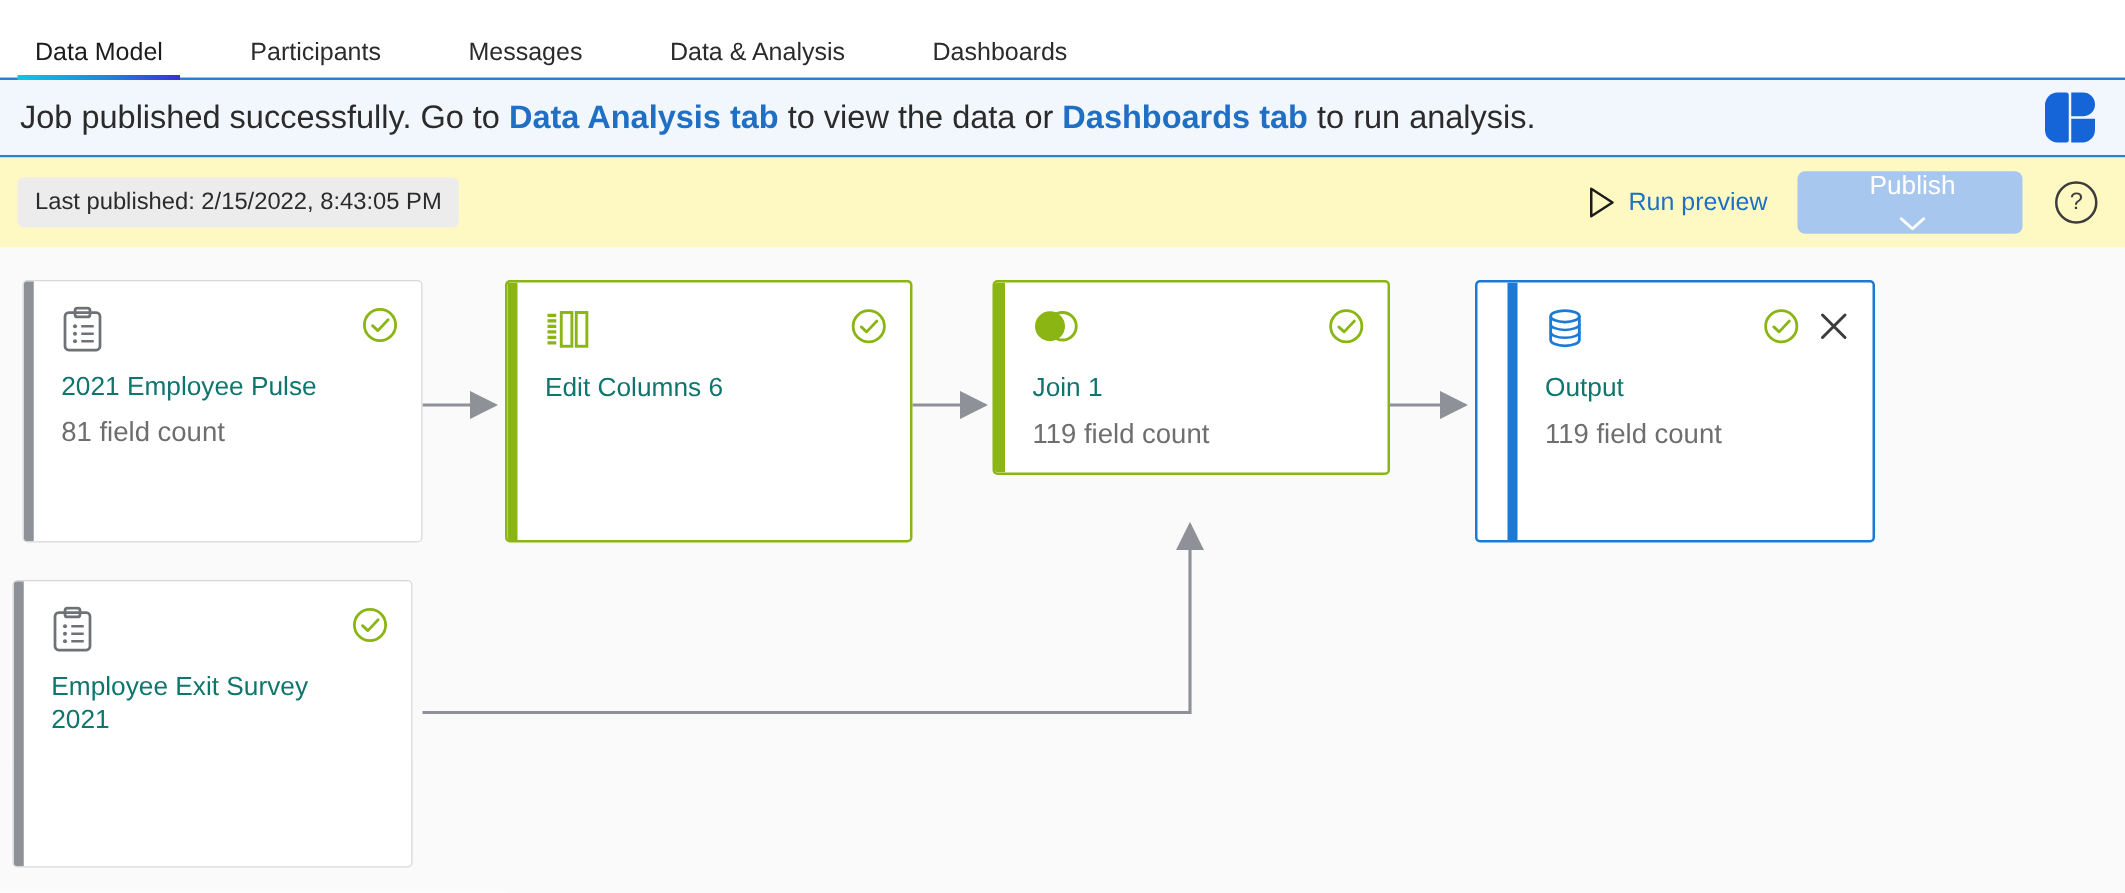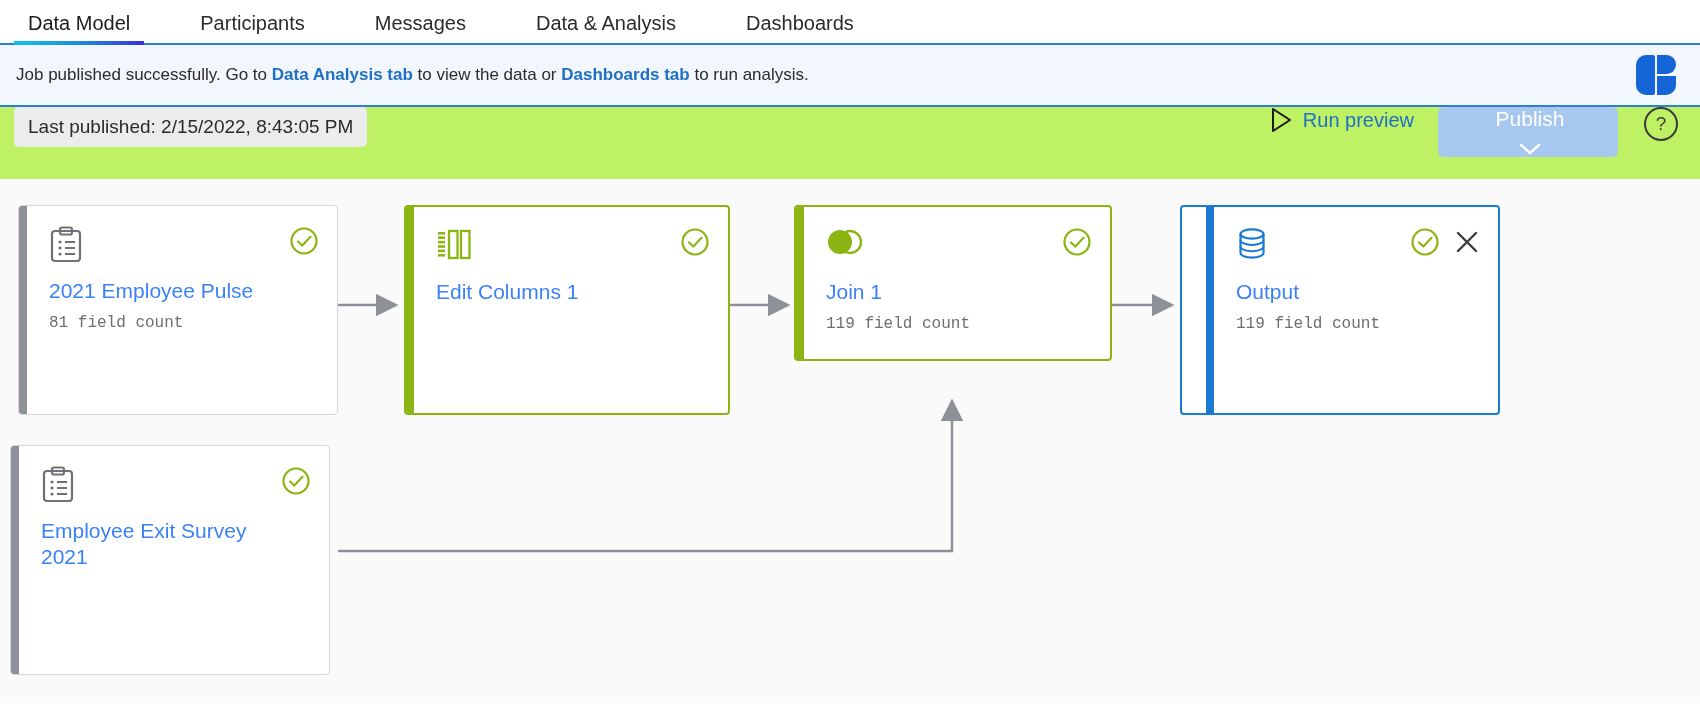--- a/index.html
+++ b/index.html
@@ -9,21 +9,21 @@
     width: 1700px;
     height: 714px;
     overflow: hidden;
     background: #ffffff;
     font-family: "Liberation Sans", sans-serif;
     -webkit-font-smoothing: antialiased;
   }
 
   
   .tabbar {
-    height: 45px;
+    height: 64px;
     background: #ffffff;
     display: flex;
     align-items: flex-end;
     padding: 0 0 0 14px;
     border-bottom: 2px solid #2f7fd1;
     position: relative;
   }
   .tab {
     font-size: 20px;
     color: #2b2b2b;
@@ -47,21 +47,21 @@
   .banner {
     height: 62px;
     background: #f2f7fd;
     border-bottom: 2px solid #2f7fd1;
     display: flex;
     align-items: center;
     justify-content: space-between;
     padding: 0 22px 0 16px;
   }
   .banner-text {
-    font-size: 17px;
+    font-size: 26px;
     color: #2b2b2b;
     line-height: 1.2;
   }
   .banner-text .lnk {
     color: #1f6fc4;
     font-weight: bold;
     cursor: pointer;
   }
   .logo {
     width: 44px; height: 44px;
@@ -86,23 +86,23 @@
     position: absolute;
     left: 23px; top: 23px;
     width: 19px; height: 19px;
     background: #1565d8;
     border-radius: 0 0 10px 0;
   }
 
   
   .toolbar {
     height: 72px;
-    background: #bef264;
-    display: flex;
-    align-items: flex-start;
+    background: #fef9c3;
+    display: flex;
+    align-items: center;
     padding: 0 22px 0 14px;
   }
   .published-pill {
     background: #ececed;
     color: #2b2b2b;
     font-size: 19px;
     border-radius: 5px;
     padding: 9px 14px;
     white-space: nowrap;
   }
@@ -184,29 +184,28 @@
     justify-content: space-between;
     height: 42px;
   }
   .node-actions {
     display: flex;
     align-items: center;
     gap: 14px;
   }
   .node-title {
     font-size: 21px;
-    color: #3b82f6;
+    color: #0f766e;
     margin-top: 10px;
     line-height: 1.25;
   }
   .node-sub {
-    font-size: 16px;
+    font-size: 22px;
     color: #6e6e6e;
     margin-top: 10px;
-    font-family: Liberation Mono, monospace;
   }
 
   
   .node.source {
     border: 1px solid #d7d7d9;
   }
   .node.source .node-accent { background: #8e9298; }
 
   .node.green {
     border: 2px solid #8ab512;
@@ -337,21 +336,21 @@
           <rect x="13" y="4" width="8.5" height="27" fill="none" stroke="#8ab512" stroke-width="2.3"></rect>
           <rect x="25" y="4" width="8.5" height="27" fill="none" stroke="#8ab512" stroke-width="2.3"></rect>
         </svg>
         <div class="node-actions">
           <svg class="check-circle" width="30" height="30" viewBox="0 0 30 30">
             <circle cx="15" cy="15" r="12.5" fill="none" stroke="#8ab512" stroke-width="2.2"></circle>
             <path d="M9 15.5 L13.3 19.5 L21.5 10.8" fill="none" stroke="#8ab512" stroke-width="2.2" stroke-linecap="round" stroke-linejoin="round"></path>
           </svg>
         </div>
       </div>
-      <div class="node-title">Edit Columns 1</div>
+      <div class="node-title">Edit Columns 6</div>
     </div>
   </div>
 
   <div class="node green" style="left:794px; top:26px; width:318px; height:156px;">
     <div class="node-accent"></div>
     <div class="node-body">
       <div class="node-head">
         <svg width="38" height="30" viewBox="0 0 38 30">
           <circle cx="14" cy="15" r="11" fill="#8ab512" stroke="#8ab512" stroke-width="2"></circle>
           <circle cx="24" cy="15" r="11" fill="#ffffff" fill-opacity="0" stroke="#8ab512" stroke-width="2.3"></circle>

